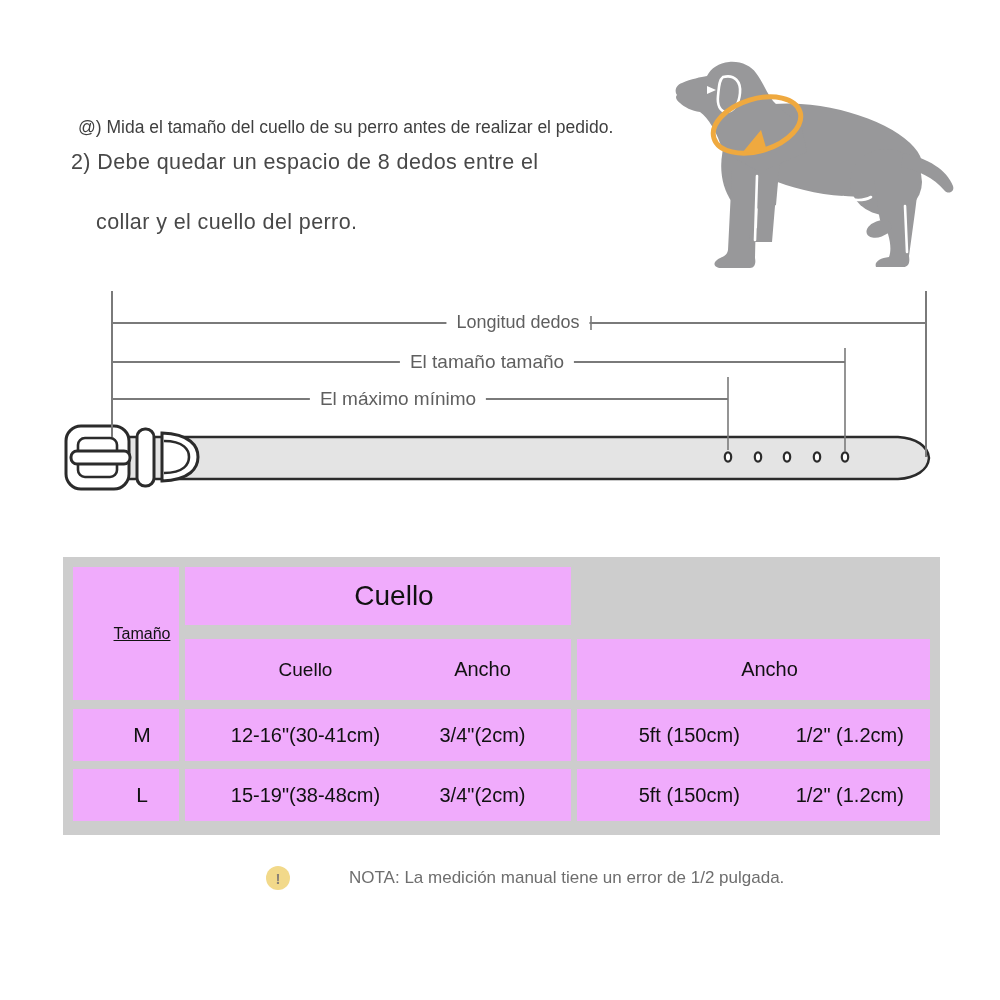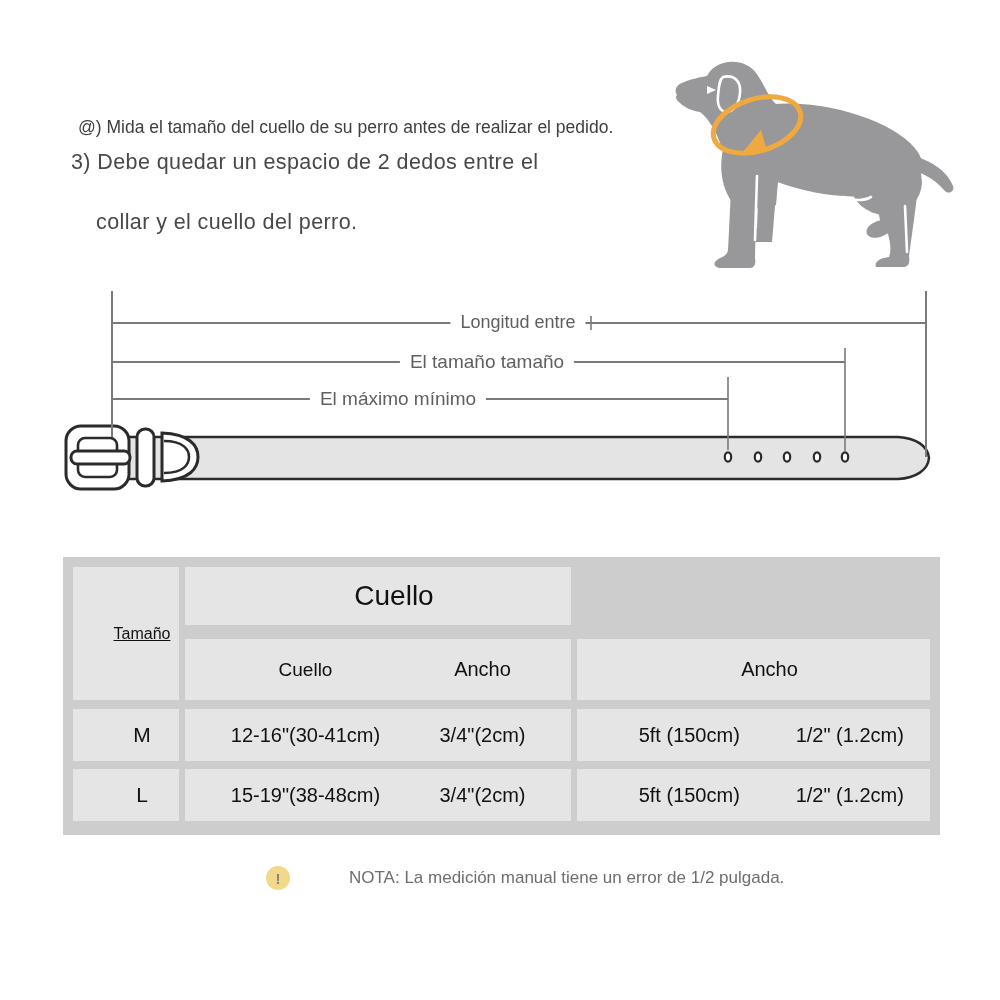--- a/index.html
+++ b/index.html
@@ -58,21 +58,21 @@
   
   .size-table{
     left:63px;top:557px;width:877px;height:278px;background:var(--table-grid);
     box-sizing:border-box;padding:10px;
   }
   .tgrid{
     display:grid;height:254px;
     grid-template-columns:106px 6px 386px 6px 1fr;
     grid-template-rows:58px 14px 61px 9px 52px 8px 52px;
   }
-  .cell{background:#e5e5e5;display:flex;align-items:center;justify-content:center;color:var(--table-text);padding-left:32px;}
+  .cell{background:#f0abfc;display:flex;align-items:center;justify-content:center;color:var(--table-text);padding-left:32px;}
   .c-tamano{grid-column:1;grid-row:1/4;font-size:16px;text-decoration:underline;}
   .c-g1{grid-column:3;}
   .c-g2{grid-column:5;}
   .r1{grid-row:1;font-size:28px;}
   .r2{grid-row:3;}
   .r3{grid-row:5;}
   .r4{grid-row:7;}
   .c-size{grid-column:1;font-size:21px;}
   .half{width:50%;text-align:center;}
   .sub{font-size:19px;}
@@ -151,26 +151,26 @@
       <path class="mline" d="M112,323 L926,323"></path>
       <path class="mline" d="M112,362 L845,362"></path>
       <path class="mline" d="M112,399 L728,399"></path>
       <path class="mline" d="M926,291 L926,457"></path>
       <path class="mtick" d="M845,348 L845,451"></path>
       <path class="mtick" d="M728,377 L728,450"></path>
       <path class="mtick" d="M591,316 L591,330"></path>
     </g>
   </svg>
 
-  <span class="abs mlabel total">Longitud entre</span>
+  <span class="abs mlabel total">Longitud dedos</span>
   <span class="abs mlabel max">El tamaño tamaño</span>
   <span class="abs mlabel min">El máximo mínimo</span>
 
   <div class="abs instr1">@) Mida el tamaño del cuello de su perro antes de realizar el pedido.</div>
-  <div class="abs instr2">3) Debe quedar un espacio de 2 dedos entre el</div>
+  <div class="abs instr2">2) Debe quedar un espacio de 8 dedos entre el</div>
   <div class="abs instr3">collar y el cuello del perro.</div>
 
   <div class="abs size-table">
     <div class="tgrid">
       <div class="cell c-tamano">Tamaño</div>
       <div class="cell c-g1 r1">Cuello</div>
 
       <div class="cell c-g1 r2">
         <span class="half sub">Cuello</span>
         <span class="half sub2">Ancho</span>

